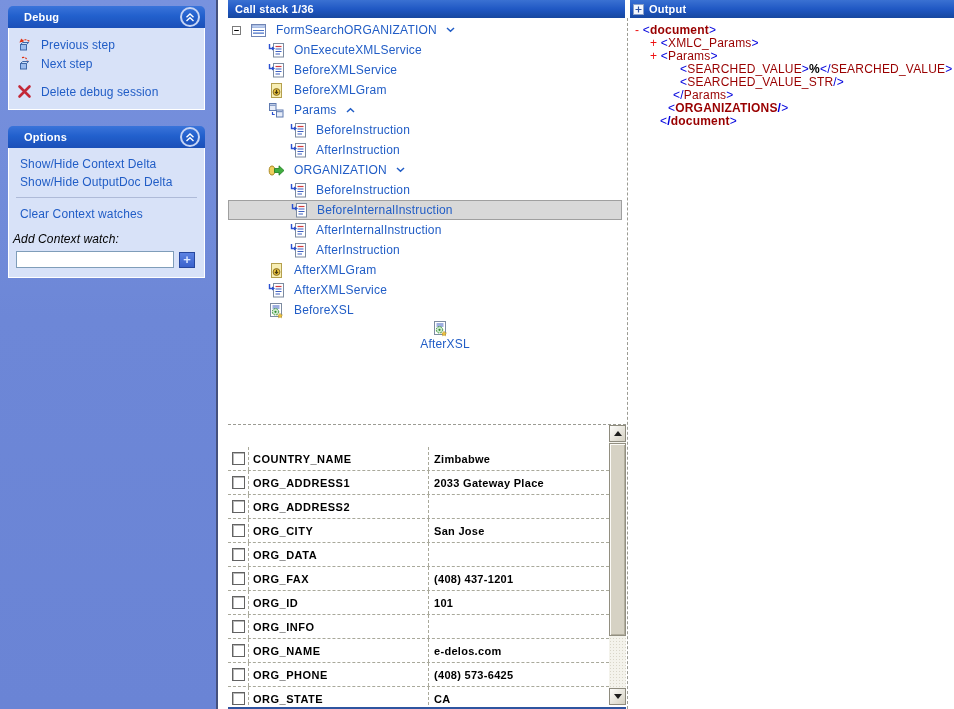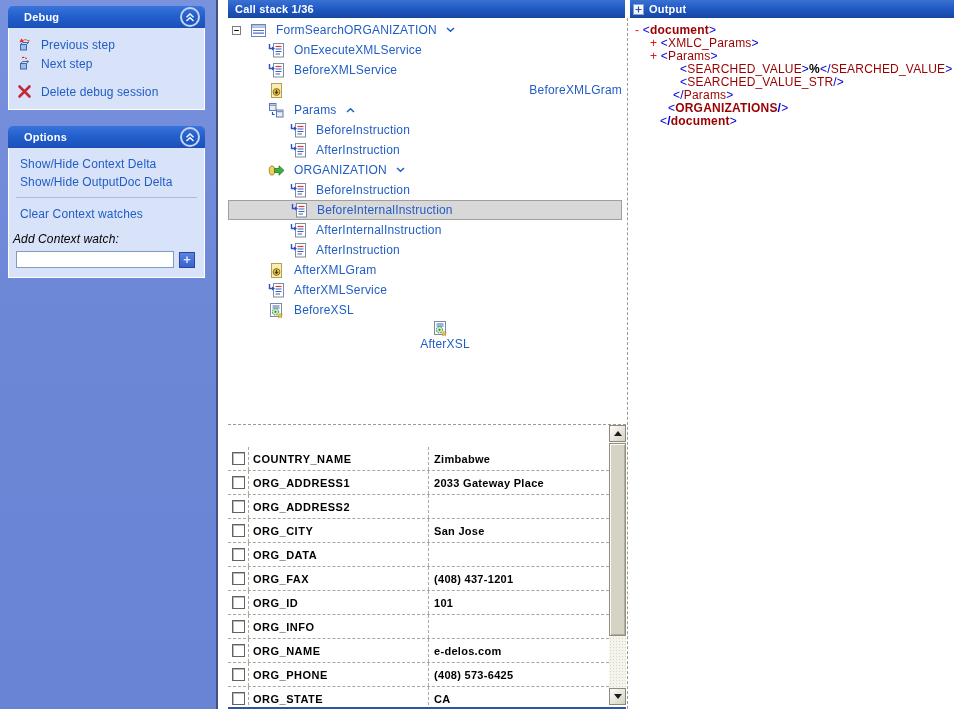--- a/index.html
+++ b/index.html
@@ -229,21 +229,21 @@
           <svg width="17" height="17" viewBox="0 0 17 17">
             <rect x="5.5" y="1.5" width="10" height="13.5" fill="#fff" stroke="#7d8ba0"></rect>
             <path d="M7.5 4.5h6" stroke="#d23d3d" stroke-width="1.2"></path>
             <path d="M7.5 7h6M7.5 9.5h6M7.5 12h4.5" stroke="#3c5fc0" stroke-width="1.2"></path>
             <path d="M1.5 2v4.5h2.6" fill="none" stroke="#2a50d0" stroke-width="1.4"></path>
             <path d="M4 4.6v3.8l3-1.9z" fill="#2a50d0"></path>
           </svg>
         </span>
         <span>BeforeXMLService</span>
       </div>
-      <div class="tree-row" style="padding-left: 40px; justify-content: space-between;">
+      <div class="tree-row" style="padding-left: 40px;">
         <span class="nicn">
           <svg width="17" height="17" viewBox="0 0 17 17">
             <rect x="3.5" y="1.5" width="10" height="14" fill="#f7eeb5" stroke="#b5a04e"></rect>
             <circle cx="8.5" cy="10" r="3.4" fill="#ecc63f" stroke="#8a6d20"></circle>
             <path d="M8.5 7.8v3.4M6.9 9.8l1.6 1.6 1.6-1.6" fill="none" stroke="#4a3a12" stroke-width="1.2"></path>
           </svg>
         </span>
         <span>BeforeXMLGram</span>
       </div>
       <div class="tree-row" style="padding-left: 40px;">

